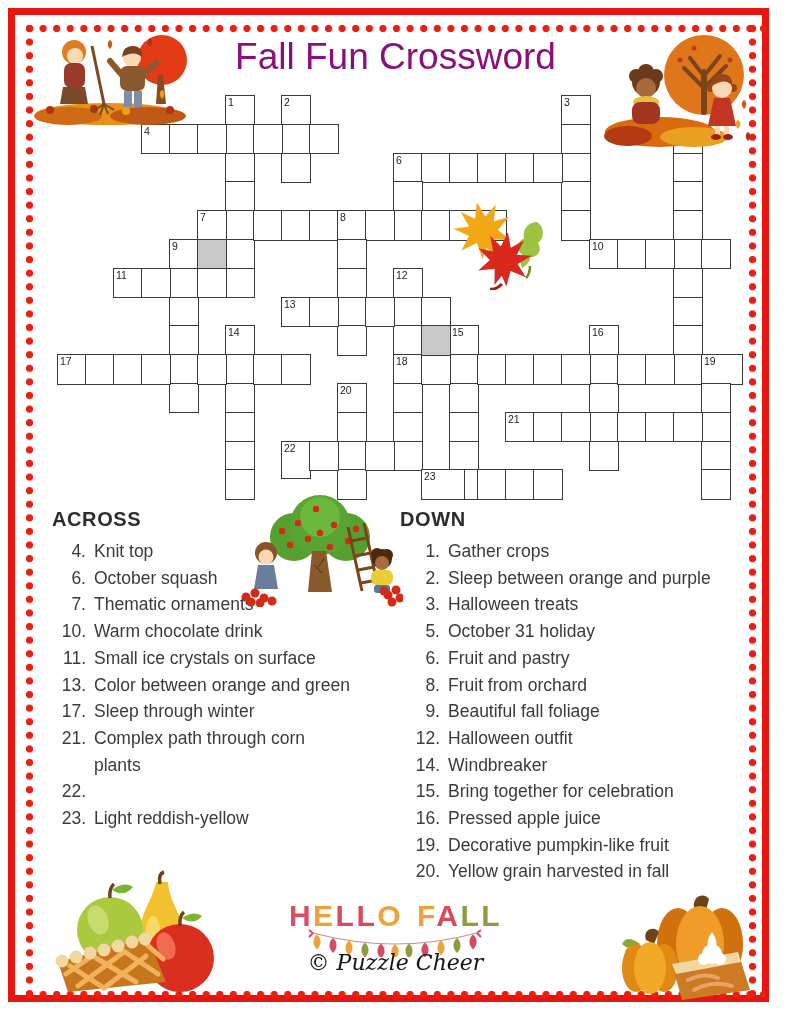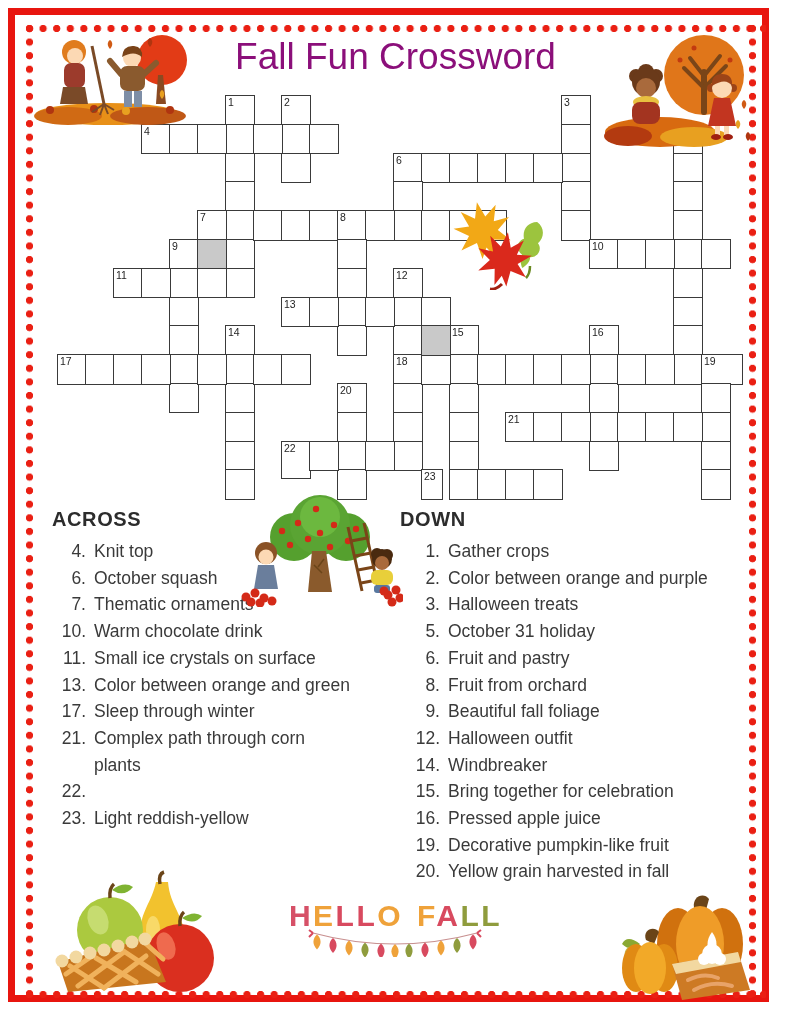--- a/index.html
+++ b/index.html
@@ -213,21 +213,21 @@
       <div class="cell" style="left: 533px; top: 411.8px; width: 29.6px; height: 30.4px;"></div>
       <div class="cell" style="left: 561px; top: 411.8px; width: 29.6px; height: 30.4px;"></div>
       <div class="cell" style="left: 617px; top: 411.8px; width: 29.6px; height: 30.4px;"></div>
       <div class="cell" style="left: 645px; top: 411.8px; width: 29.6px; height: 30.4px;"></div>
       <div class="cell" style="left: 673px; top: 411.8px; width: 29.6px; height: 30.4px;"></div>
       <div class="cell" style="left: 281px; top: 440.6px; width: 29.6px; height: 38px;">
         <span class="cellnum">22</span>
       </div>
       <div class="cell" style="left: 309px; top: 440.6px; width: 29.6px; height: 30.4px;"></div>
       <div class="cell" style="left: 365px; top: 440.6px; width: 29.6px; height: 30.4px;"></div>
-      <div class="cell" style="left: 421px; top: 469.4px; width: 22px; height: 30.4px;">
+      <div class="cell" style="left: 421px; top: 469.4px; width: 44px; height: 30.4px;">
         <span class="cellnum">23</span>
       </div>
       <div class="cell" style="left: 477px; top: 469.4px; width: 29.6px; height: 30.4px;"></div>
       <div class="cell" style="left: 505px; top: 469.4px; width: 29.6px; height: 30.4px;"></div>
       <div class="cell" style="left: 533px; top: 469.4px; width: 29.6px; height: 30.4px;"></div>
       <div class="cell shaded" style="left: 197px; top: 239px; width: 29.6px; height: 30.4px;"></div>
       <div class="cell shaded" style="left: 421px; top: 325.4px; width: 29.6px; height: 30.4px;"></div>
     </div>
 
   <div class="hdr" id="across-hdr">ACROSS</div>
@@ -274,21 +274,21 @@
         <span class="ctext">Light reddish-yellow</span>
       </div>
     </div>
   <div class="clues" id="down-list">
       <div class="clue">
         <span class="cnum">1.</span>
         <span class="ctext">Gather crops</span>
       </div>
       <div class="clue">
         <span class="cnum">2.</span>
-        <span class="ctext">Color between orange and purple</span>
+        <span class="ctext">Sleep between orange and purple</span>
       </div>
       <div class="clue">
         <span class="cnum">3.</span>
         <span class="ctext">Halloween treats</span>
       </div>
       <div class="clue">
         <span class="cnum">5.</span>
         <span class="ctext">October 31 holiday</span>
       </div>
       <div class="clue">
@@ -512,14 +512,15 @@
       <path transform="translate(58,13.5)" fill="#8f9c3d" d="M0,0 C4.5,4 5,10 0,15 C-5,10 -4.5,4 0,0 Z"></path>
       <path transform="translate(74,14.5)" fill="#d84a5f" d="M0,0 C4.5,4 5,10 0,15 C-5,10 -4.5,4 0,0 Z"></path>
       <path transform="translate(88,15)" fill="#efa23a" d="M0,0 C4.5,4 5,10 0,15 C-5,10 -4.5,4 0,0 Z"></path>
       <path transform="translate(102,14.5)" fill="#8f9c3d" d="M0,0 C4.5,4 5,10 0,15 C-5,10 -4.5,4 0,0 Z"></path>
       <path transform="translate(118,13.5)" fill="#d84a5f" d="M0,0 C4.5,4 5,10 0,15 C-5,10 -4.5,4 0,0 Z"></path>
       <path transform="translate(134,11.5)" fill="#efa23a" d="M0,0 C4.5,4 5,10 0,15 C-5,10 -4.5,4 0,0 Z"></path>
       <path transform="translate(150,9)" fill="#8f9c3d" d="M0,0 C4.5,4 5,10 0,15 C-5,10 -4.5,4 0,0 Z"></path>
       <path transform="translate(166,5.5)" fill="#d84a5f" d="M0,0 C4.5,4 5,10 0,15 C-5,10 -4.5,4 0,0 Z"></path>
     </g>
   </svg>
+  <div id="copyright">© Puzzle Cheer</div>
 
 </div>
 
 </body></html>

